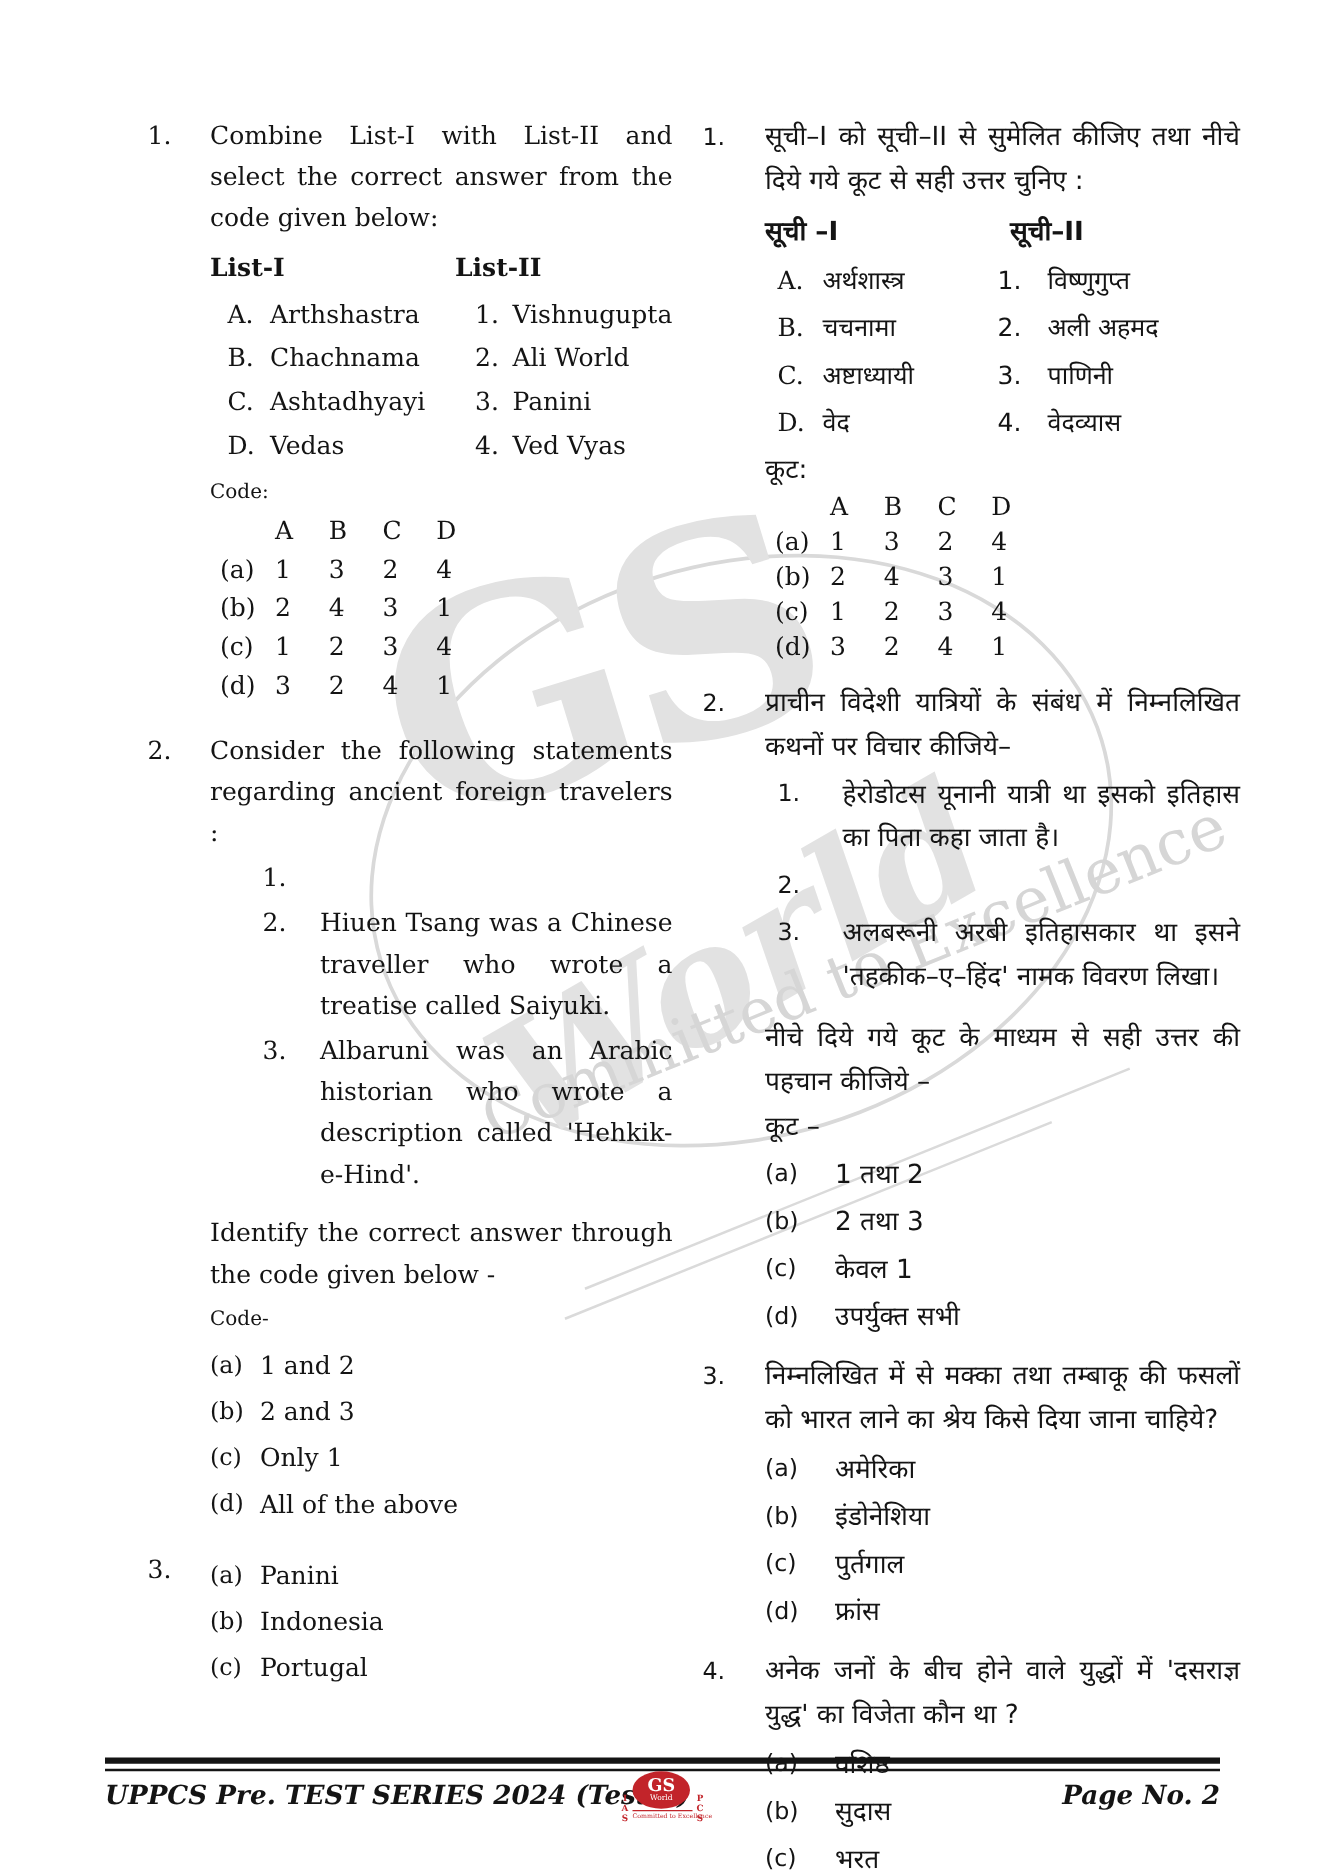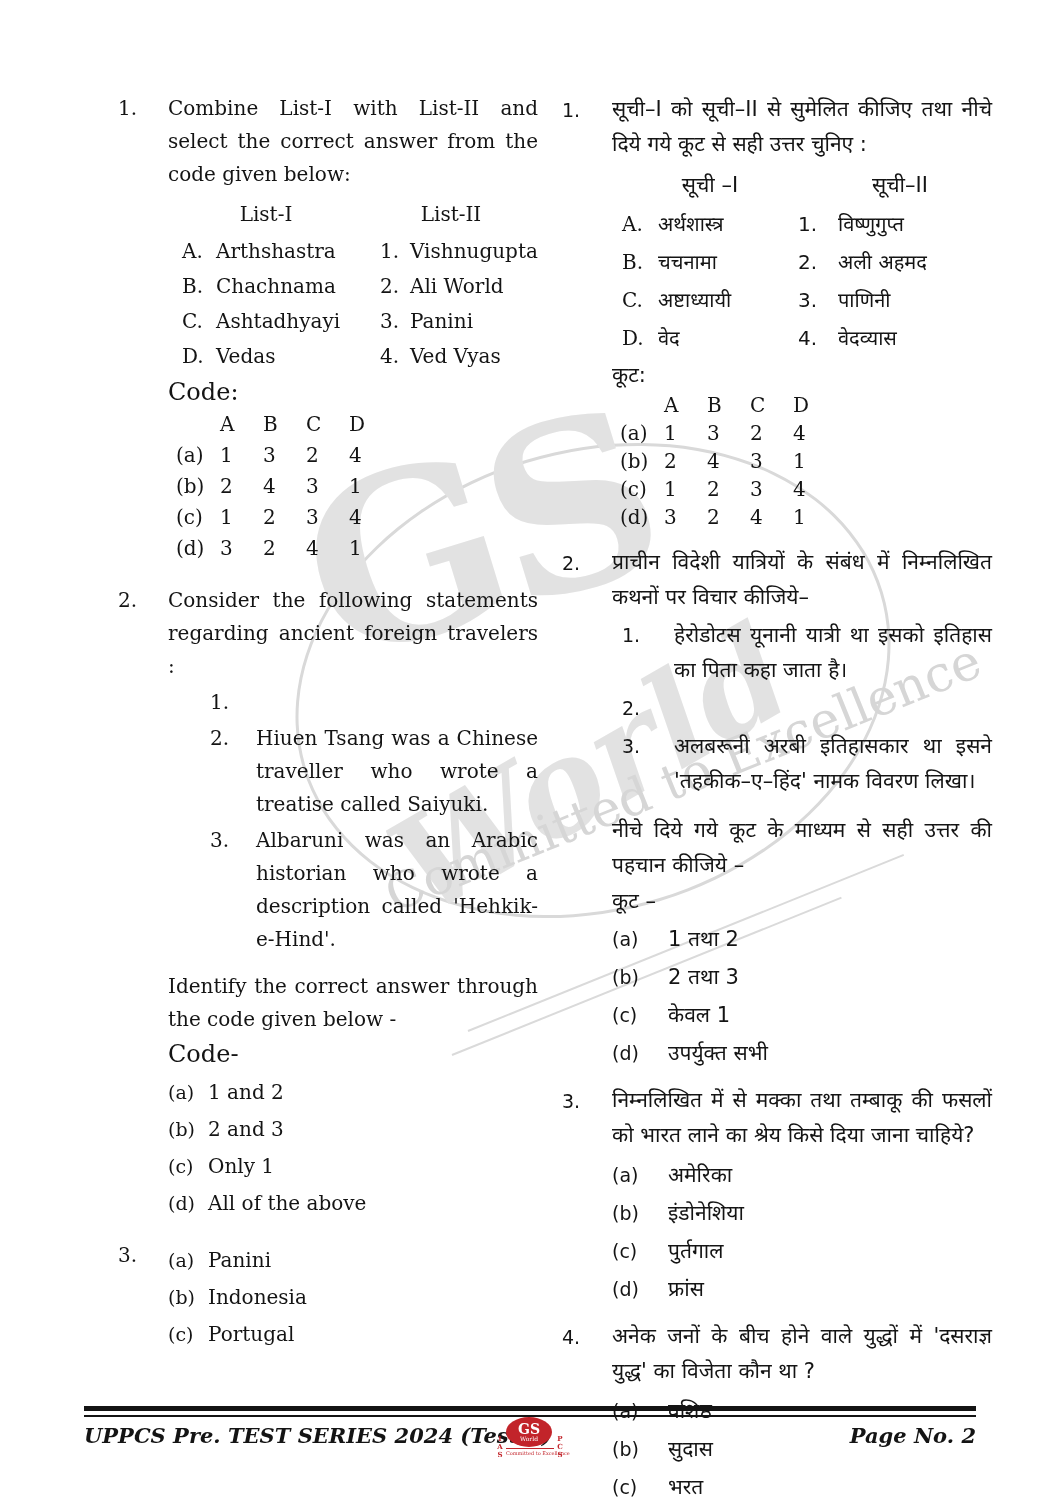--- a/index.html
+++ b/index.html
@@ -25,30 +25,30 @@
   .col-en{width:420px;}
   .col-hi{width:430px;font-family:"DejaVu Sans",sans-serif;}
   .q{display:flex;margin-bottom:20px;}
   .col-hi .q{margin-bottom:14px;}
   .qnum{width:50px;flex:none;font-size:20px;line-height:33px;}
   .col-hi .qnum{font-size:19px;line-height:36px;}
   .qbody{flex:1;min-width:0;}
   .qtext{font-size:20px;line-height:33px;text-align:justify;}
   .col-hi .qtext{font-size:21px;line-height:35px;}
   
-  .list-heads{display:grid;grid-template-columns:196px 1fr;font-weight:normal;
-              text-align:center;font-size:20px;line-height:34px;margin-top:6px;}
+  .list-heads{display:grid;grid-template-columns:196px 1fr;font-weight:bold;
+              text-align:left;font-size:20px;line-height:34px;margin-top:6px;}
   .col-hi .list-heads{font-size:21px;}
   .list-grid{display:grid;grid-template-columns:34px 164px 30px 1fr;
              font-size:20px;line-height:35px;margin:3px 0 0 14px;}
   .col-hi .list-grid{grid-template-columns:36px 140px 40px 1fr;margin-left:10px;
                      font-size:20px;line-height:38px;}
   .col-hi .list-grid .letter{font-family:"DejaVu Serif",serif;}
   
-  .code-label{font-size:24px;line-height:33px;margin-top:2px;}
+  .code-label{font-size:16px;line-height:33px;margin-top:2px;}
   .col-hi .code-label{font-size:21px;line-height:32px;}
   .code-head{display:flex;margin-left:52px;font-size:20px;line-height:31px;}
   .col-hi .code-head{line-height:28px;font-family:"DejaVu Serif",serif;}
   .code-head span{width:43px;}
   .code-row{display:flex;font-size:20px;line-height:31px;}
   .col-hi .code-row{line-height:28px;font-family:"DejaVu Serif",serif;}
   .code-row .cl{width:44px;margin-left:8px;}
   .code-row .cvs{display:flex;margin-left:0;}
   .code-row .cvs span{width:43px;}
   

